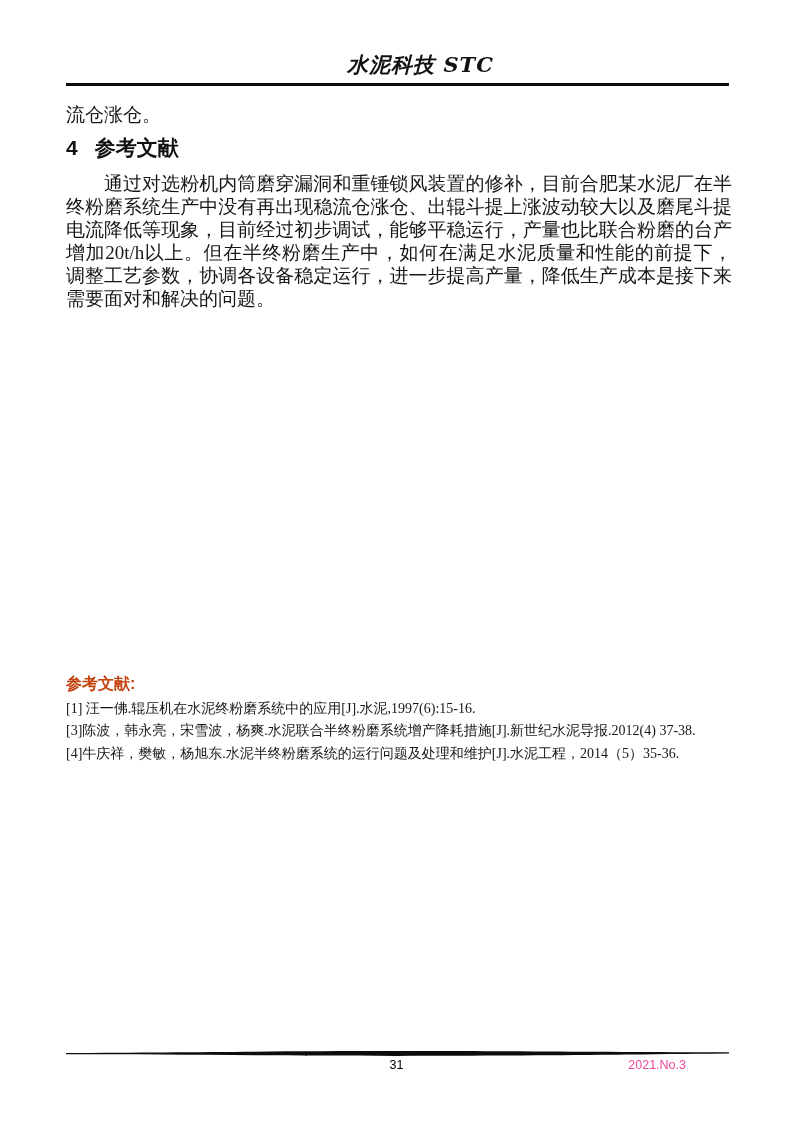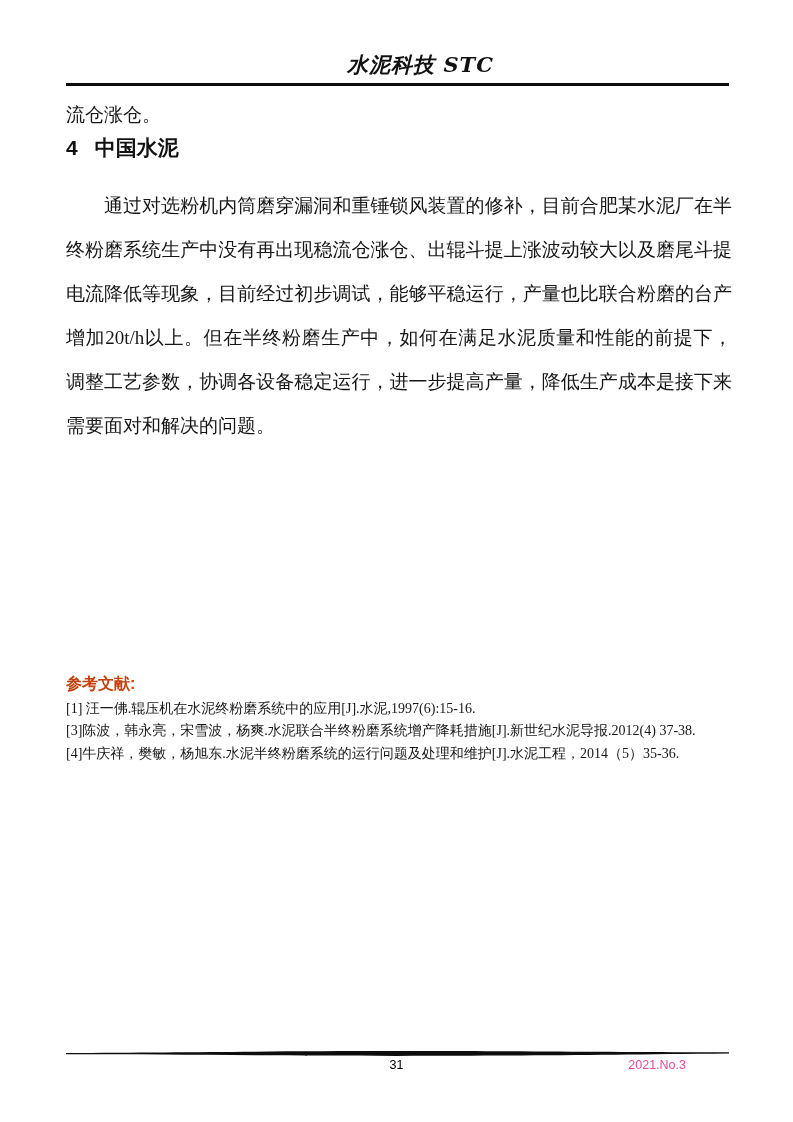--- a/index.html
+++ b/index.html
@@ -38,24 +38,24 @@
     position: absolute; top: 136px; left: 66px;
     font-family: "Liberation Sans", "DejaVu Sans", sans-serif;
     font-weight: bold;
     font-size: 21px; line-height: 24px;
     color: #111;
     display: flex; align-items: baseline;
   }
   .section-heading .sec-num { margin-right: 17px; }
 
   .body-paragraph {
-    position: absolute; top: 184px; left: 66px; width: 666px;
+    position: absolute; top: 172px; left: 66px; width: 666px;
     margin: 0;
     font-size: 19px;
-    line-height: 44px;
+    line-height: 23px;
     text-align: justify;
     text-indent: 2em;
     color: #161616;
   }
 
   .ref-heading {
     position: absolute; top: 674px; left: 66px;
     font-family: "Liberation Sans", "DejaVu Sans", sans-serif;
     font-weight: bold;
     font-size: 16px; line-height: 20px;
@@ -96,21 +96,21 @@
 <div class="page">
 
   <div class="journal-title">水泥科技 STC</div>
 
   <div class="header-rule"></div>
 
   <div class="carryover">流仓涨仓。</div>
 
   <div class="section-heading">
     <span class="sec-num">4</span>
-    <span class="sec-title">中国水泥</span>
+    <span class="sec-title">参考文献</span>
   </div>
 
   <p class="body-paragraph">通过对选粉机内筒磨穿漏洞和重锤锁风装置的修补，目前合肥某水泥厂在半终粉磨系统生产中没有再出现稳流仓涨仓、出辊斗提上涨波动较大以及磨尾斗提电流降低等现象，目前经过初步调试，能够平稳运行，产量也比联合粉磨的台产增加20t/h以上。但在半终粉磨生产中，如何在满足水泥质量和性能的前提下，调整工艺参数，协调各设备稳定运行，进一步提高产量，降低生产成本是接下来需要面对和解决的问题。</p>
 
   <div class="ref-heading">参考文献:</div>
 
   <div class="ref-list">
     <div class="ref-item">[1] 汪一佛.辊压机在水泥终粉磨系统中的应用[J].水泥,1997(6):15-16.</div>
     <div class="ref-item">[3]陈波，韩永亮，宋雪波，杨爽.水泥联合半终粉磨系统增产降耗措施[J].新世纪水泥导报.2012(4) 37-38.</div>
     <div class="ref-item">[4]牛庆祥，樊敏，杨旭东.水泥半终粉磨系统的运行问题及处理和维护[J].水泥工程，2014（5）35-36.</div>

